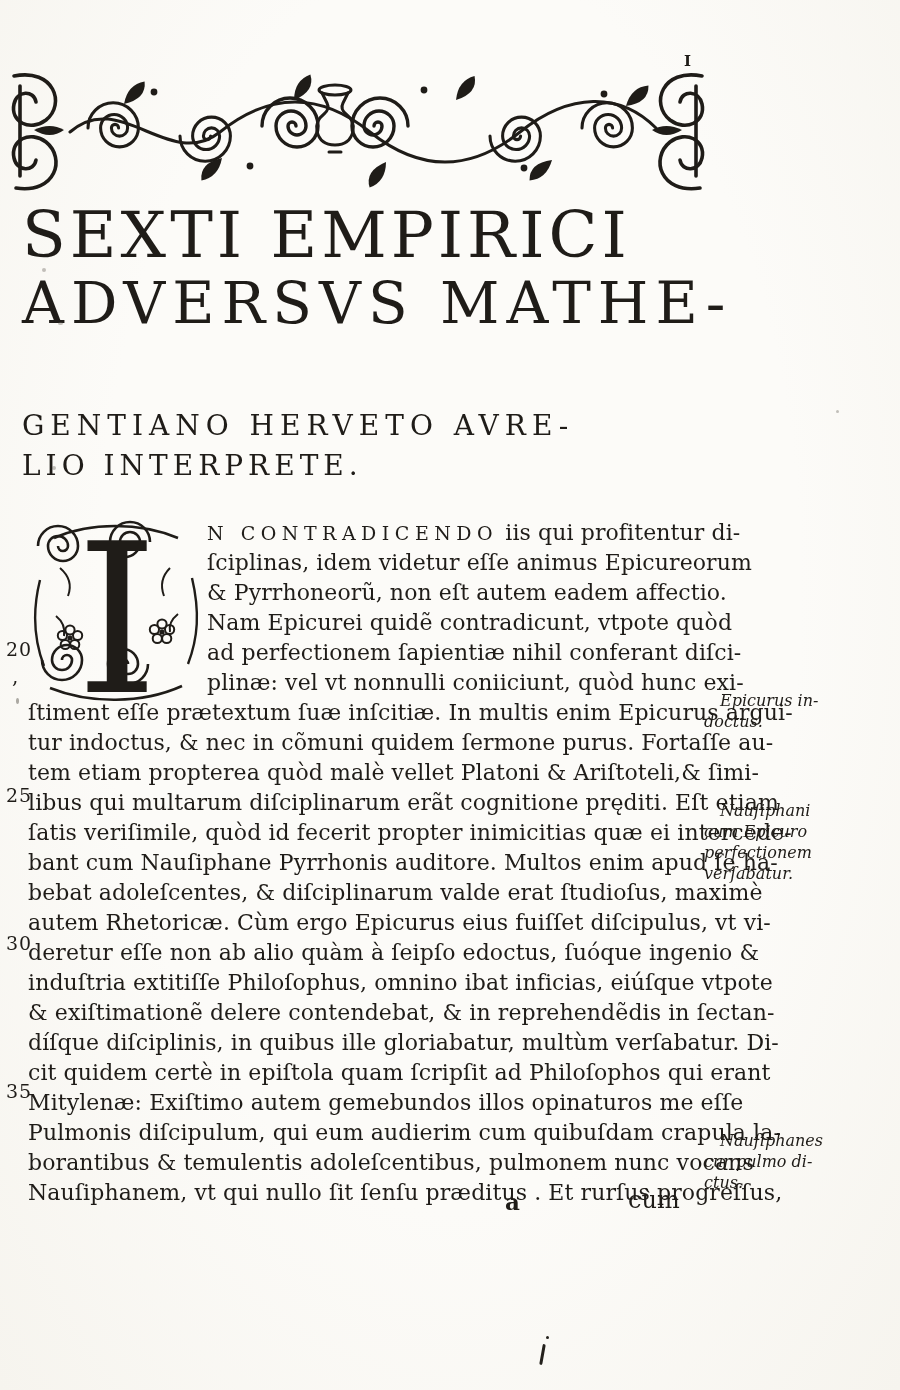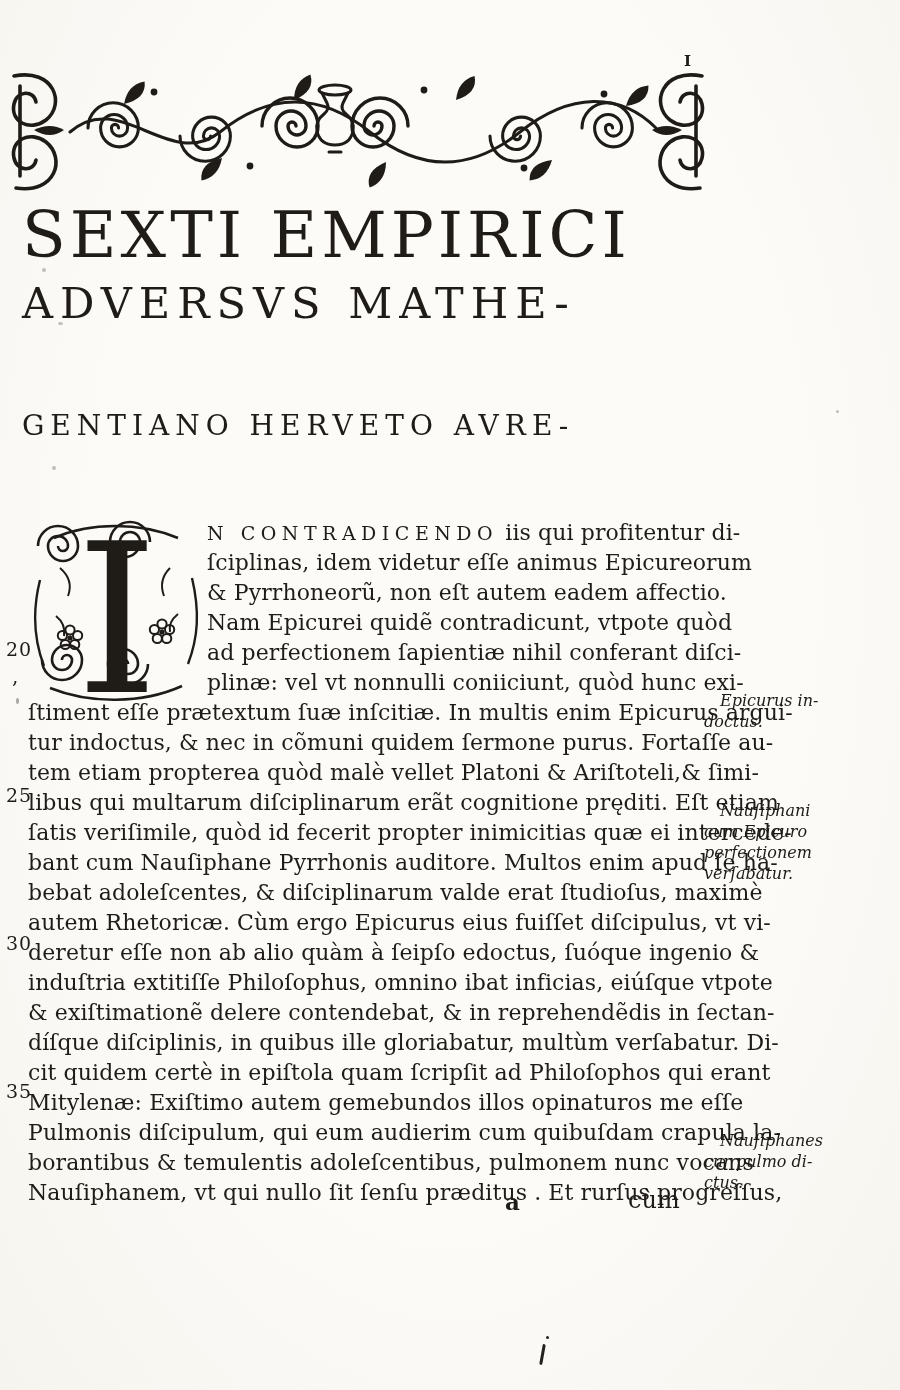--- a/index.html
+++ b/index.html
@@ -15,21 +15,21 @@
   .abs{position:absolute;}
 
   
   .headpiece{left:4px;top:66px;width:708px;height:130px;}
 
   .folio{left:684px;top:52px;font-size:15px;font-weight:700;letter-spacing:1px;}
 
   
   .t-wrap{left:22px;width:690px;text-align:left;white-space:nowrap;}
   .title1{top:202px;font-size:64px;line-height:66px;letter-spacing:4px;}
-  .title2{top:280px;font-size:43px;line-height:46px;letter-spacing:7px;}
+  .title2{top:280px;font-size:58px;line-height:46px;letter-spacing:7px;}
   .title3{top:344px;font-size:43px;line-height:46px;letter-spacing:12px;}
   .subtitle1{top:410px;font-size:28px;line-height:32px;letter-spacing:6px;}
   .subtitle2{top:450px;font-size:28px;line-height:32px;letter-spacing:5px;}
 
   
   .body-block{left:28px;top:518px;width:668px;}
   .bline{white-space:nowrap;font-size:22px;line-height:30px;letter-spacing:.1px;}
   .indented{padding-left:179px;}
   .smallcaps{font-size:19px;letter-spacing:5.5px;}
   .dropcap{left:2px;top:2px;width:172px;height:184px;}
@@ -111,20 +111,21 @@
       <use href="#endscroll"></use>
       <use href="#endscroll" transform="translate(708,0) scale(-1,1)"></use>
     </g>
   </svg>
 
   <div class="abs folio">I</div>
 
   <div class="abs t-wrap title1">SEXTI EMPIRICI</div>
   <div class="abs t-wrap title2">ADVERSVS MATHE-</div>
   <div class="abs t-wrap subtitle1">GENTIANO HERVETO AVRE-</div>
+  <div class="abs t-wrap subtitle2">LIO INTERPRETE.</div>
 
   <div class="abs body-block">
 
     <svg class="abs dropcap" viewBox="0 0 172 184" width="172" height="184" aria-hidden="true">
       <defs>
         <path id="dcurl" d="M0,0 a20,20 0 1 1 40,0 a15,15 0 1 1 -30,0 a10,10 0 1 1 20,0 a5,5 0 1 1 -10,0" fill="none" stroke="#1f1c18" stroke-width="2.6"></path>
         <g id="rosette">
           <circle cx="0" cy="-8" r="4.6" fill="none" stroke="#1f1c18" stroke-width="2"></circle>
           <circle cx="7.6" cy="-2.5" r="4.6" fill="none" stroke="#1f1c18" stroke-width="2"></circle>
           <circle cx="4.7" cy="6.5" r="4.6" fill="none" stroke="#1f1c18" stroke-width="2"></circle>

